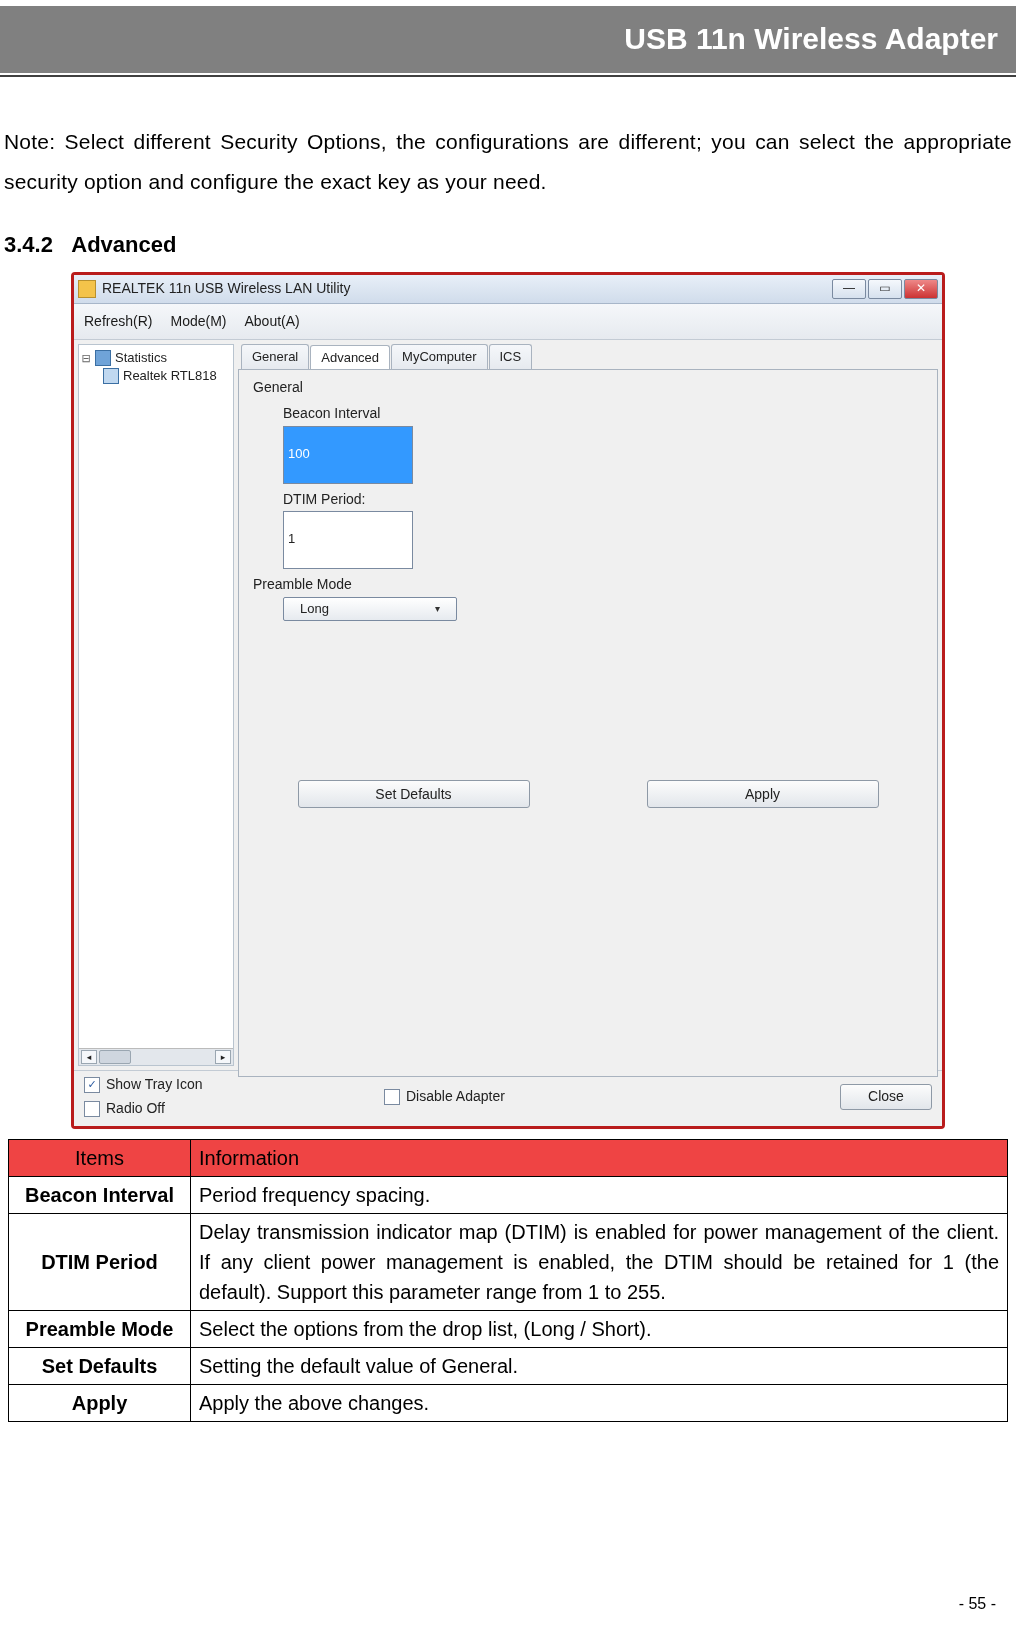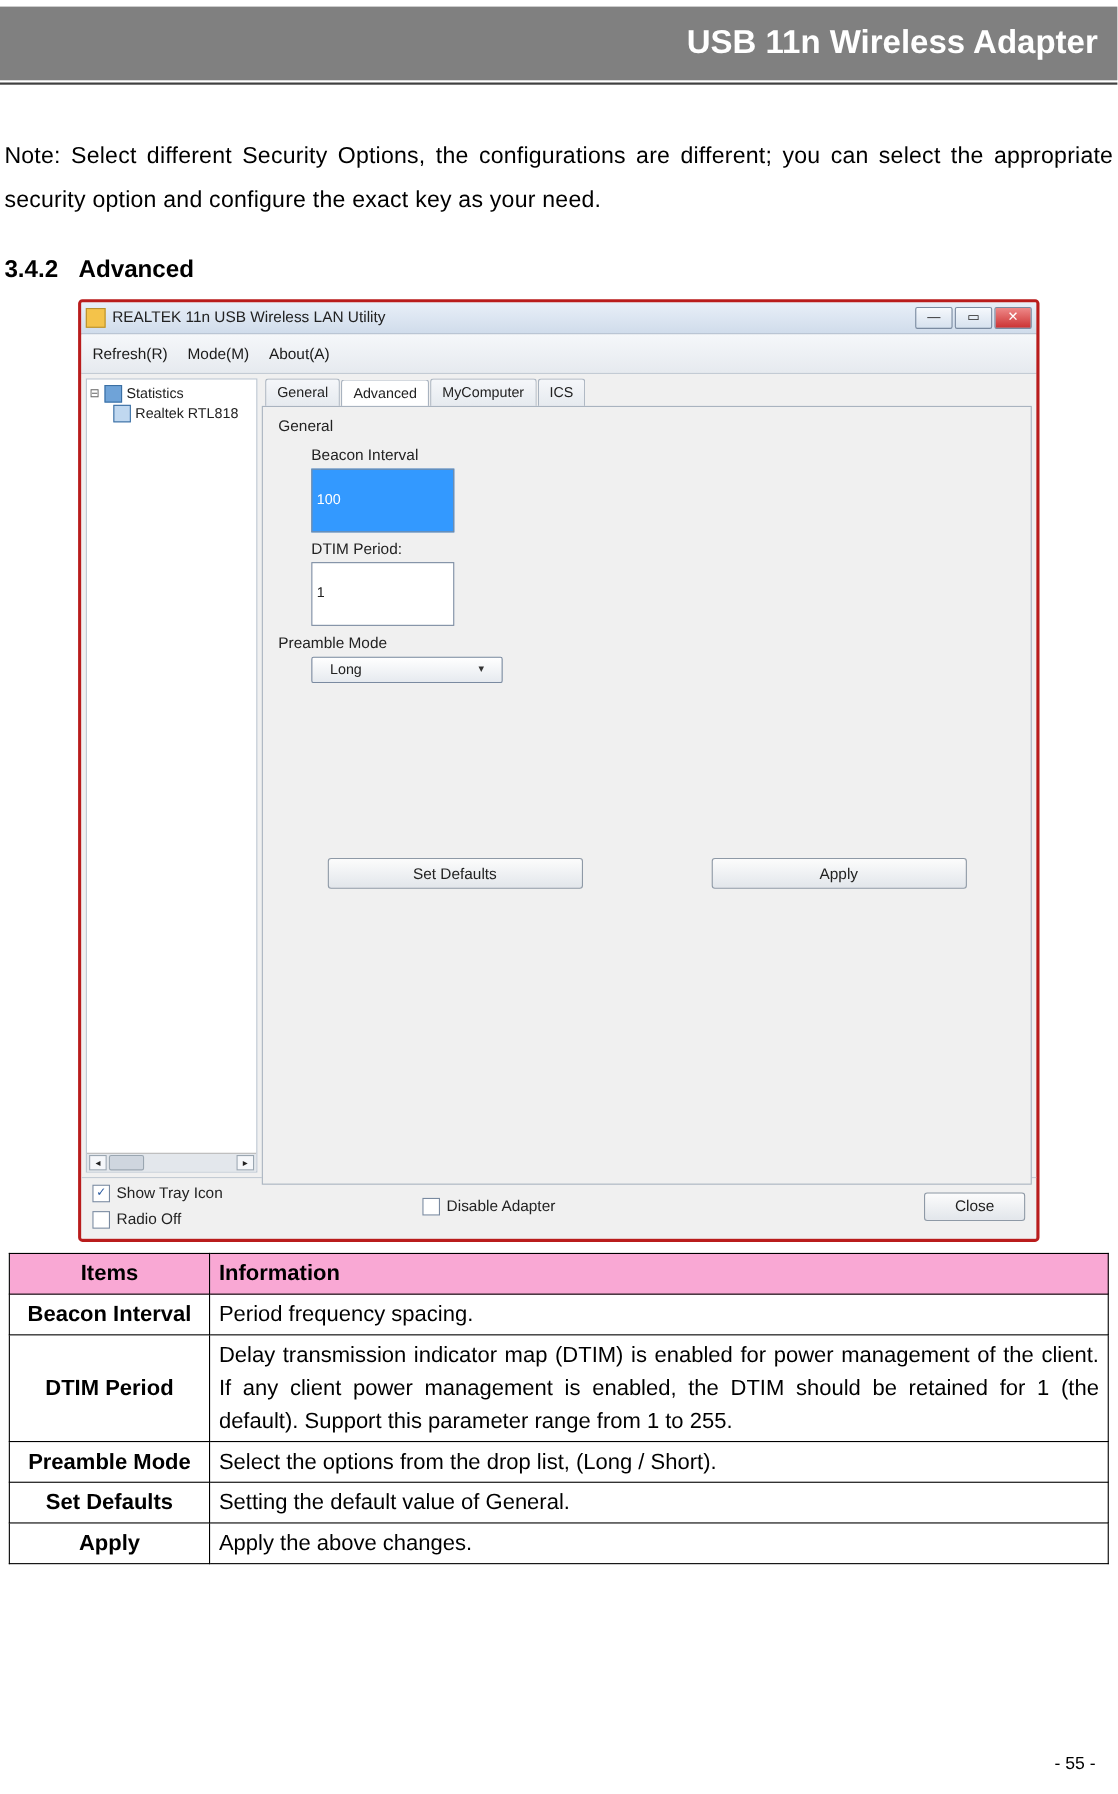--- a/index.html
+++ b/index.html
@@ -183,22 +183,22 @@
     margin: 10px 8px 0 8px;
     font-size: 20px;
     line-height: 1.5;
   }
   .info-table th, .info-table td {
     border: 1.5px solid #000;
     padding: 3px 8px;
     vertical-align: middle;
   }
   .info-table thead th {
-    background: #f9a8d4;
-    font-weight: bold;
+    background: #ef4444;
+    font-weight: normal;
     text-align: left;
   }
   .info-table thead th:first-child { text-align:center; width:165px;}
   .info-table tbody th {
     background: #fff;
     font-weight: bold;
     text-align: center;
   }
   .info-table td { text-align:left; }
   .info-table td.justify { text-align:justify; }

